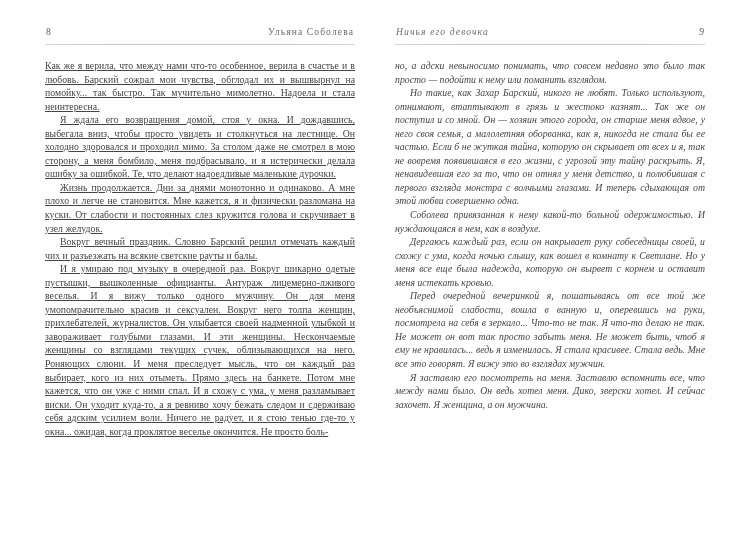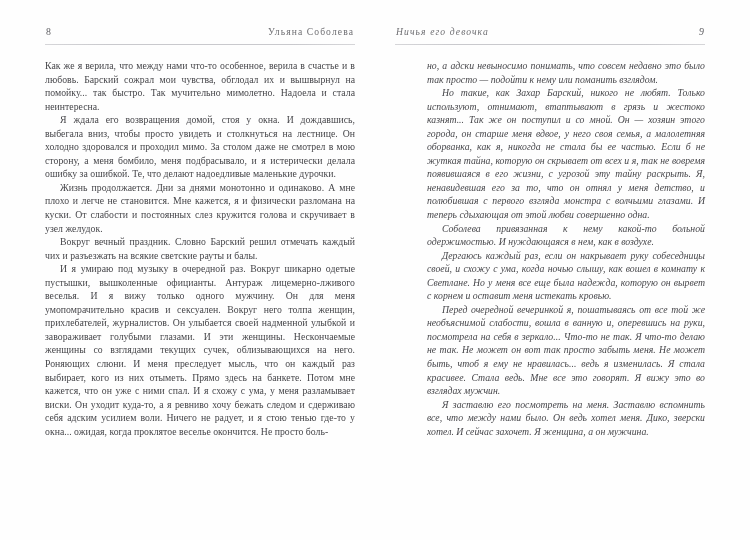--- a/index.html
+++ b/index.html
@@ -79,22 +79,22 @@
     -webkit-font-smoothing: antialiased;
   }
   .body-text p {
     margin: 0;
     text-indent: 15px;
     hyphens: manual;
   }
   .body-text p.cont {
     text-indent: 0;
   }
-  .page-left .body-text { letter-spacing: 0.02px; }
-  .page-right .body-text { letter-spacing: 0.02px; margin-left: 32px; }
+  .page-left .body-text { letter-spacing: 0.02px; text-decoration: underline; }
+  .page-right .body-text { letter-spacing: 0.02px; }
 </style>
 </head>
 <body>
 
 <div class="spread">
 
   <div class="page page-left">
     <div class="page-inner">
       <div class="running-head">
         <span class="folio">8</span>

